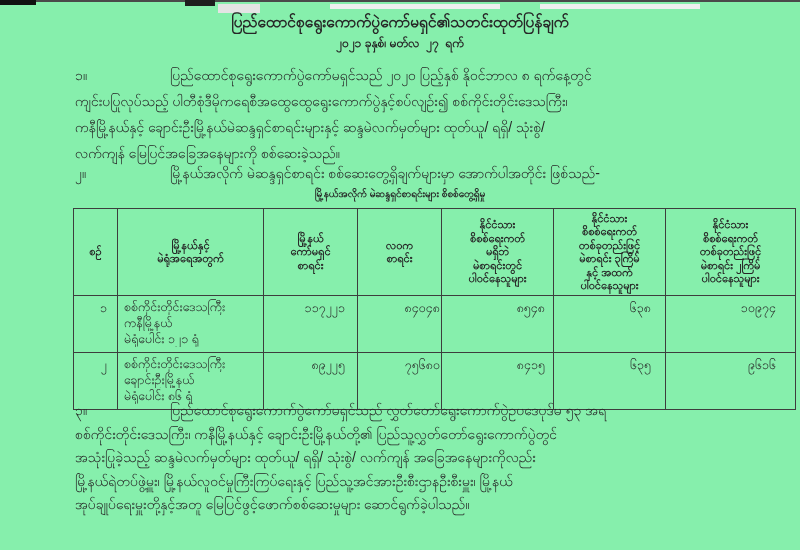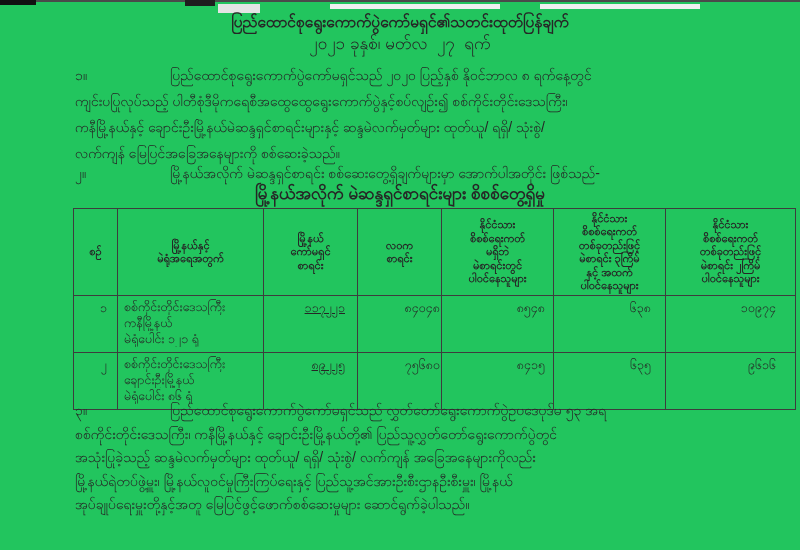--- a/index.html
+++ b/index.html
@@ -1,58 +1,58 @@
 <!DOCTYPE html>
 <html><head>
 <meta charset="utf-8">
 <style>
   html,body{margin:0;padding:0;background:#888;}
   .page{
     position:relative;
     width:800px;height:550px;
-    background:#22c55e;
+    background:#86efac;
     font-family:"Liberation Sans","DejaVu Sans",sans-serif;
     color:#262626;
     overflow:hidden;
     margin:0 auto;
   }
   
   .scan-strip{position:absolute;top:0;left:0;width:100%;height:2px;background:#4a4a4a;}
   .scan-blob-1{position:absolute;top:0;left:0;width:36px;height:5px;background:#111111;}
   .scan-blob-2{position:absolute;top:0;left:185px;width:30px;height:6px;background:#1e1e1e;}
   .scan-ghost-1{position:absolute;top:4px;left:218px;width:42px;height:9px;background:#e4e4e4;}
   .scan-ghost-2{position:absolute;top:4px;left:330px;width:170px;height:5px;background:#f0f0f0;}
   .scan-ghost-3{position:absolute;top:4px;left:540px;width:160px;height:5px;background:#f0f0f0;}
 
   .doc-title{
     position:absolute;top:12px;left:0;width:100%;
     text-align:center;font-weight:bold;font-size:15.5px;line-height:20px;
   }
   .doc-date{
     position:absolute;top:34px;left:0;width:100%;
-    text-align:center;font-weight:normal;font-size:17px;line-height:19px;
+    text-align:center;font-weight:bold;font-size:12px;line-height:19px;
     white-space:pre;
   }
 
   .para{position:absolute;left:75px;width:698px;}
   .p1{top:62px;}
   .p2{top:160px;}
   .p3{top:399px;}
   .pline,.para .tline{
     white-space:nowrap;overflow:hidden;
     height:26px;line-height:26px;font-size:14px;
   }
   .p3 .pline,.p3 .tline{height:23.5px;line-height:23.5px;}
   .pline.first{display:flex;}
   .pnum{flex:0 0 95px;width:95px;}
   .ptext{flex:1 1 auto;overflow:hidden;}
 
   .table-title{
     position:absolute;top:184px;left:0;width:100%;
-    text-align:center;font-weight:bold;font-size:17px;line-height:19px;
+    text-align:center;font-weight:bold;font-size:10px;line-height:19px;
   }
 
   .tablewrap{position:absolute;left:73px;top:208px;}
   table.voters{border-collapse:collapse;table-layout:fixed;width:722px;}
   table.voters th,table.voters td{
     border:1px solid #3d3d3d;
     overflow:hidden;
   }
   table.voters th{
     font-weight:bold;font-size:11px;line-height:13.5px;
@@ -61,21 +61,21 @@
     height:82px;
   }
   table.voters td{
     vertical-align:top;font-size:12.5px;line-height:16px;
     height:51px;
   }
   td.c-no{text-align:right;padding:4px 10px 0 0;}
   td.c-town{text-align:left;padding:3px 3px 0 6px;}
   td.c-town .tline{white-space:nowrap;overflow:hidden;}
   td.c-num{text-align:right;padding-top:4px;}
-  td.pr12{padding-right:12px;text-decoration:underline;}
+  td.pr12{padding-right:12px;}
   td.pr14{}
   td.pr8{padding-right:8px;}
   td.pr6{padding-right:14px;}
   td.pr24{padding-right:19px;}
 
   .col-no{width:44px;}
   .col-town{width:146px;}
   .col-comm{width:94px;}
   .col-imm{width:84px;}
   .col-nocard{width:112px;}

